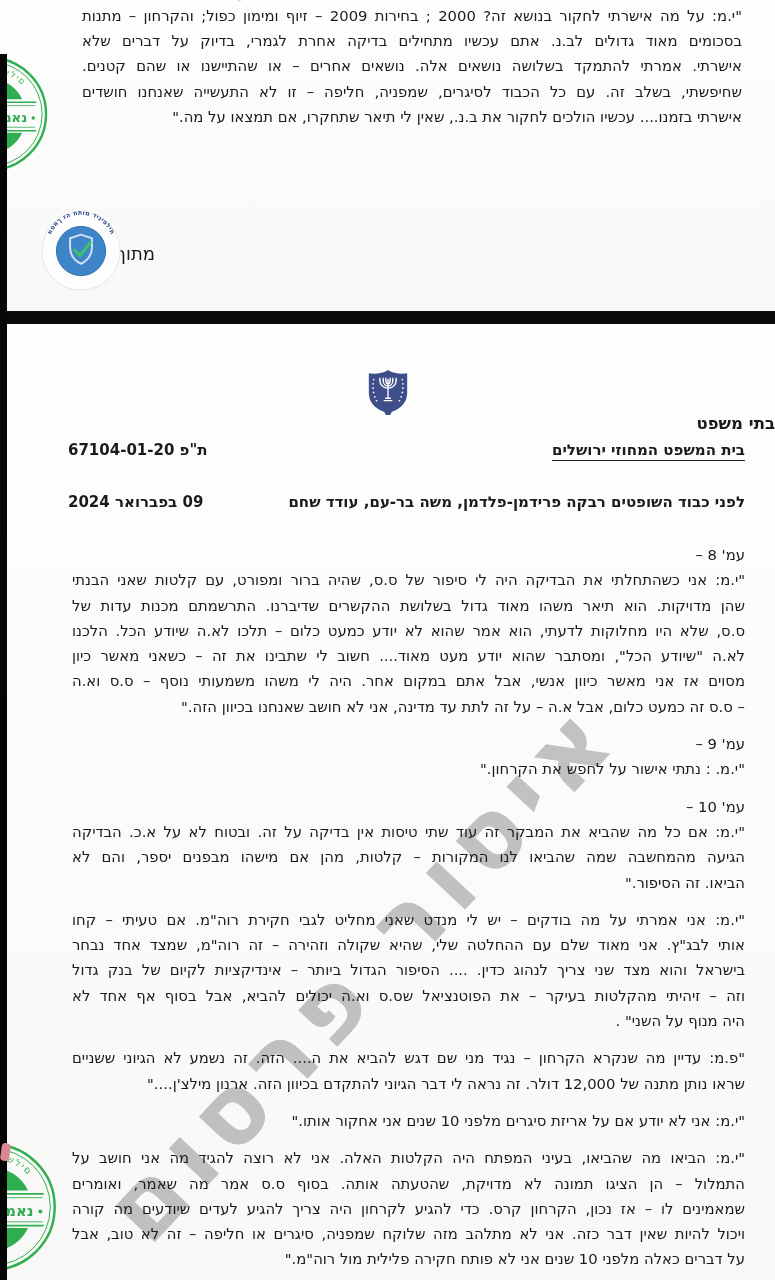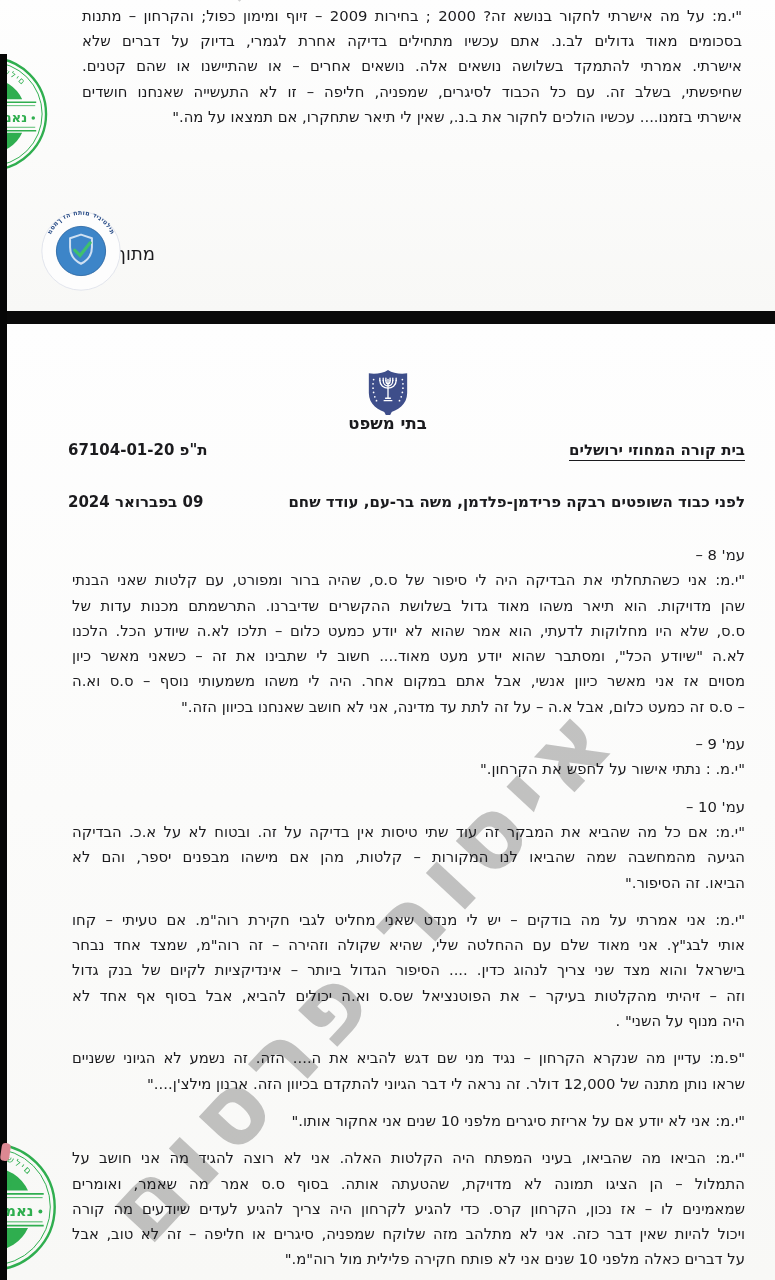--- a/index.html
+++ b/index.html
@@ -16,21 +16,21 @@
   .p1text{position:absolute;top:3px;right:33px;left:82px;font-size:14.8px;line-height:25.2px;z-index:3;}
   .ln{text-align:justify;text-align-last:justify;white-space:normal;}
   .par .ln:last-child{text-align-last:right;}
   .p1text .ln:last-child{text-align-last:right;}
   .pagenum{position:absolute;top:243px;right:33px;left:82px;text-align:left;font-size:18px;z-index:3;direction:ltr;}
 
   .p2content{position:absolute;top:218px;right:30px;left:72px;font-size:14.8px;line-height:25.3px;z-index:3;}
   .section{margin-bottom:12px;}
   .sec-h{text-align:right;}
   .emblem-wrap{position:absolute;top:44px;left:50%;transform:translateX(-50%);z-index:3;}
-  .courts-title{position:absolute;top:90px;left:0;right:0;text-align:center;font-weight:bold;font-size:16.5px;z-index:3;}
+  .courts-title{position:absolute;top:90px;left:0;right:0;font-weight:bold;font-size:16.5px;z-index:3;}
   .hdr-row{position:absolute;right:30px;left:68px;display:flex;justify-content:space-between;font-weight:bold;font-size:15px;z-index:3;}
   .hdr-row1{top:117px;}
   .hdr-row2{top:169px;}
   .court-name{border-bottom:1.6px solid #1b1b1e;padding-bottom:1px;}
 
   
   .wm2{position:absolute;left:60px;top:570px;width:640px;text-align:center;
        font-size:98px;font-weight:bold;letter-spacing:10px;color:rgba(60,60,60,0.30);
        transform:rotate(-47deg);z-index:1;direction:rtl;white-space:nowrap;}
   .wm1{position:absolute;left:95px;top:-178px;width:320px;text-align:center;
@@ -137,21 +137,21 @@
           <circle cx="39" cy="25.5" r="0.9"></circle>
             <circle cx="37.8" cy="30" r="0.9"></circle>
             <circle cx="36" cy="34" r="0.9"></circle>
         </g>
       </svg>
     </div>
 
     <div class="courts-title rtl">בתי משפט</div>
 
     <div class="hdr-row hdr-row1 rtl">
-      <span class="court-name">בית קורה המחוזי ירושלים</span>
+      <span class="court-name">בית המשפט המחוזי ירושלים</span>
       <span>ת"פ 67104-01-20</span>
     </div>
 
     <div class="hdr-row hdr-row2 rtl">
       <span>לפני כבוד השופטים רבקה פרידמן-פלדמן, משה בר-עם, עודד שחם</span>
       <span>09 בפברואר 2024</span>
     </div>
 
     <div class="p2content rtl">
         <div class="section">

